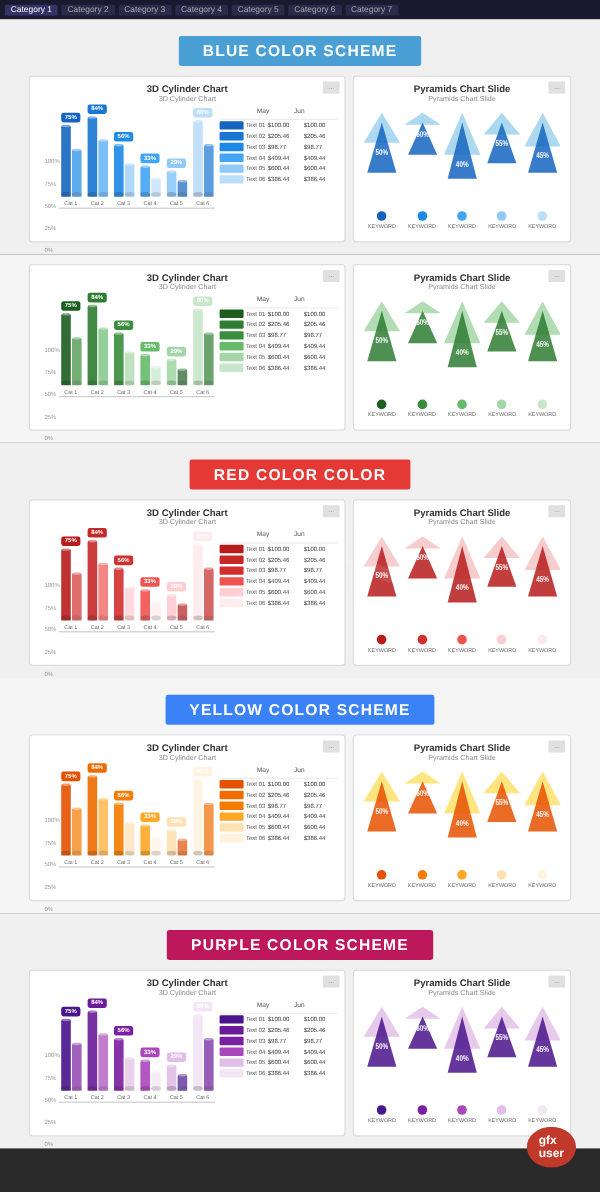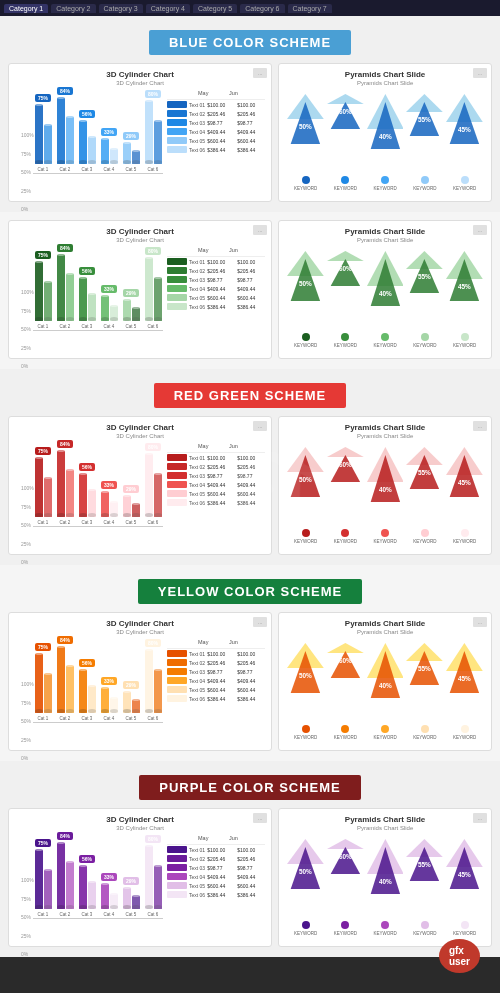--- a/index.html
+++ b/index.html
@@ -56,21 +56,21 @@
     }
     .strip-tab.active {
       background: #333366;
       color: white;
     }
 
     
     .scheme-section {
       margin-bottom: 0;
       background: #f5f5f5;
-      padding: 8px 8px 10px;
+      padding: 8px 24px 10px;
     }
 
     .scheme-section:nth-child(odd) {
       background: #f0f0f0;
     }
 
     .scheme-header {
       display: flex;
       justify-content: center;
       margin: 6px 0 8px;
@@ -648,21 +648,21 @@
       <div style="font-size:4.5px;color:#666;text-align:center;">KEYWORD</div>
     </div>
     </div>
     <div style="display:flex;justify-content:space-around;margin-top:4px;">
     </div>
   </div>
     </div>
   </div>
     <div class="scheme-section">
     <div class="scheme-header">
-      <div class="scheme-label" style="background:#e53935">RED GREEN SCHEME</div>
+      <div class="scheme-label" style="background:#e53935">RED COLOR COLOR</div>
     </div>
     <div class="charts-row">
 
   <div class="chart-card">
     <div class="card-corner">...</div>
     <div class="chart-title">3D Cylinder Chart</div>
     <div class="chart-subtitle">3D Cylinder Chart</div>
     <div style="display:flex;align-items:flex-start;">
       <div class="chart-main" style="position:relative;">
         <div class="y-axis">
@@ -840,21 +840,21 @@
       <div style="font-size:4.5px;color:#666;text-align:center;">KEYWORD</div>
     </div>
     </div>
     <div style="display:flex;justify-content:space-around;margin-top:4px;">
     </div>
   </div>
     </div>
   </div>
     <div class="scheme-section">
     <div class="scheme-header">
-      <div class="scheme-label" style="background:#15803d">YELLOW COLOR SCHEME</div>
+      <div class="scheme-label" style="background:#3b82f6">YELLOW COLOR SCHEME</div>
     </div>
     <div class="charts-row">
 
   <div class="chart-card">
     <div class="card-corner">...</div>
     <div class="chart-title">3D Cylinder Chart</div>
     <div class="chart-subtitle">3D Cylinder Chart</div>
     <div style="display:flex;align-items:flex-start;">
       <div class="chart-main" style="position:relative;">
         <div class="y-axis">
@@ -1032,21 +1032,21 @@
       <div style="font-size:4.5px;color:#666;text-align:center;">KEYWORD</div>
     </div>
     </div>
     <div style="display:flex;justify-content:space-around;margin-top:4px;">
     </div>
   </div>
     </div>
   </div>
     <div class="scheme-section">
     <div class="scheme-header">
-      <div class="scheme-label" style="background:#7f1d1d">PURPLE COLOR SCHEME</div>
+      <div class="scheme-label" style="background:#be185d">PURPLE COLOR SCHEME</div>
     </div>
     <div class="charts-row">
 
   <div class="chart-card">
     <div class="card-corner">...</div>
     <div class="chart-title">3D Cylinder Chart</div>
     <div class="chart-subtitle">3D Cylinder Chart</div>
     <div style="display:flex;align-items:flex-start;">
       <div class="chart-main" style="position:relative;">
         <div class="y-axis">

